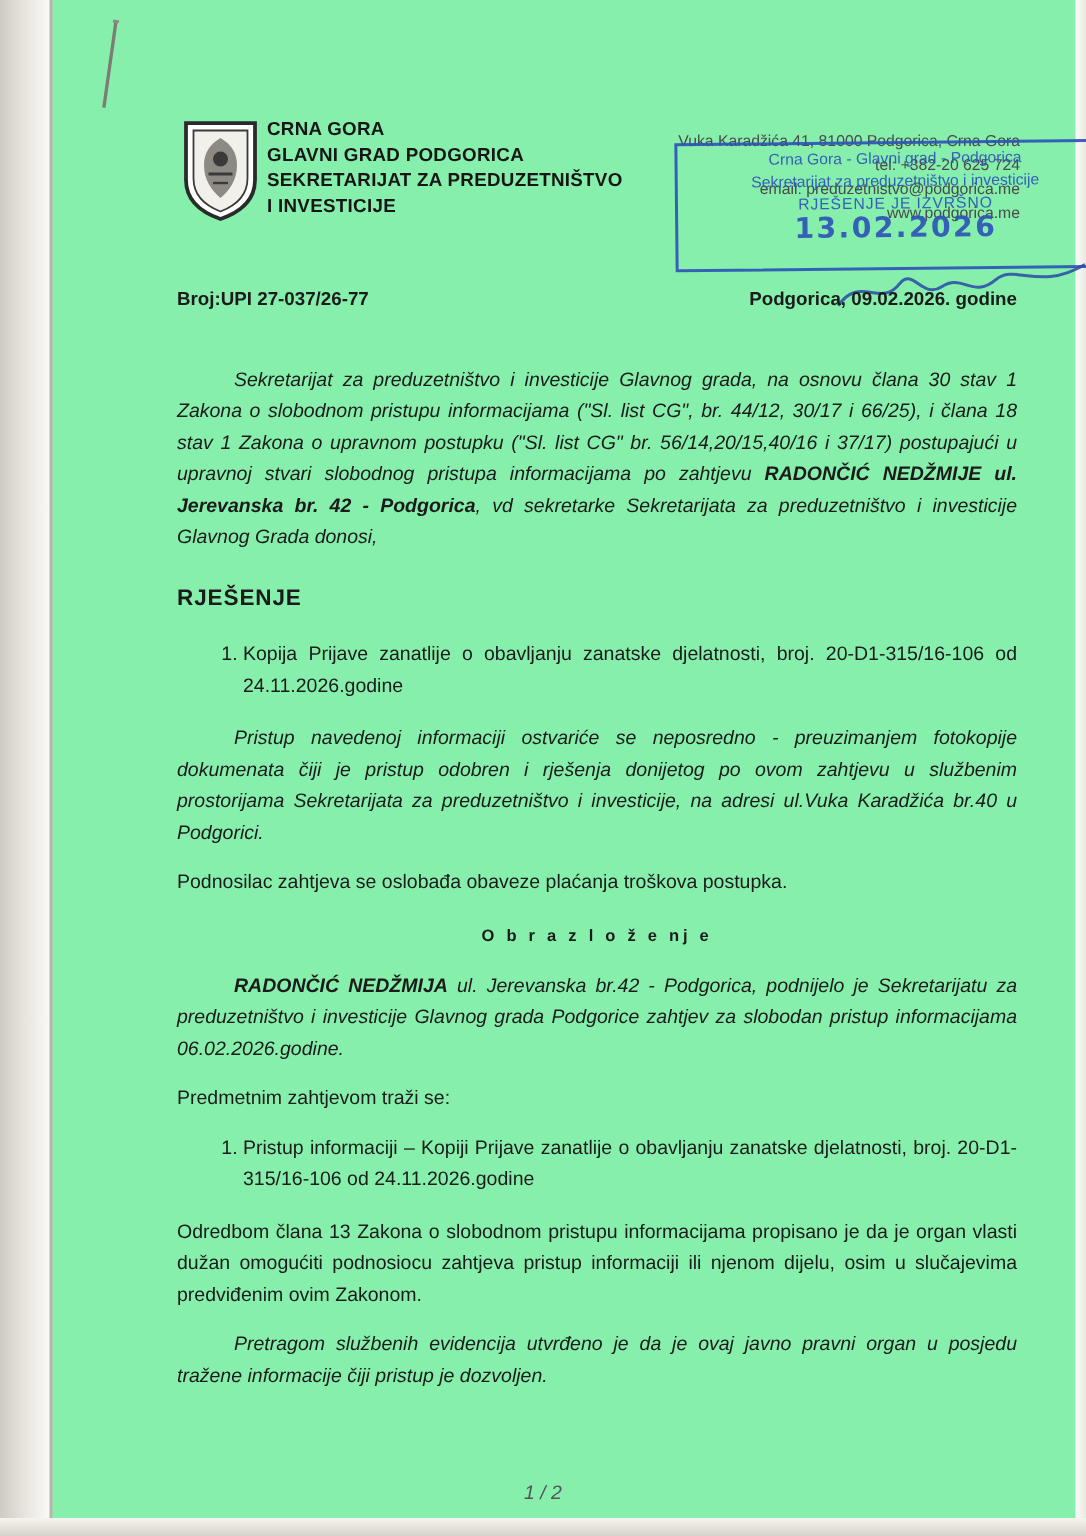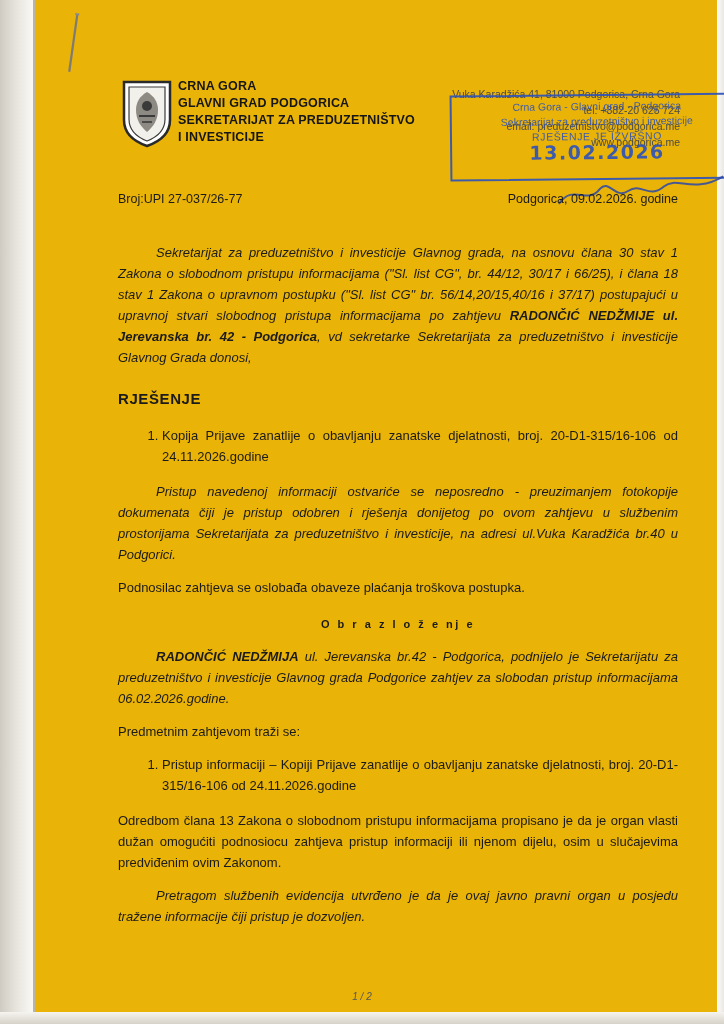--- a/index.html
+++ b/index.html
@@ -11,21 +11,21 @@
     height: 1024px;
     background: #ffffff;
     font-family: "Liberation Sans", sans-serif;
     color: #1b1b1b;
     overflow: hidden;
   }
   .page {
     position: relative;
     width: 724px;
     height: 1024px;
-    background: #eab308;
+    background: #86efac;
     overflow: hidden;
   }
   
   .scan-left-edge {
     position: absolute;
     left: 0; top: 0;
     width: 34px; height: 1024px;
     background: linear-gradient(90deg, #cfcbc2 0%, #e6e3dc 45%, #fbfaf7 100%);
   }
   .scan-left-line {
@@ -132,21 +132,21 @@
   .doc {
     position: absolute;
     left: 118px;
     top: 192px;
     width: 560px;
   }
   .row-meta {
     display: flex;
     justify-content: space-between;
     font-size: 12.5px;
-    font-weight: normal;
+    font-weight: bold;
     margin-bottom: 36px;
   }
   p {
     margin: 0 0 12px 0;
     font-size: 13px;
     line-height: 21px;
     text-align: justify;
   }
   p.indent { text-indent: 38px; font-style: italic; }
   .b { font-weight: bold; }
@@ -176,21 +176,21 @@
     font-weight: bold;
     letter-spacing: 2.5px;
     margin: 20px 0 16px 0;
   }
   .footer-page {
     position: absolute;
     left: 0;
     bottom: 22px;
     width: 724px;
     text-align: center;
-    font-size: 10px;
+    font-size: 13px;
     color: #555;
     font-style: italic;
   }
 </style>
 </head>
 <body>
 
 <div class="page">
 
   <div class="scan-left-edge"></div>

